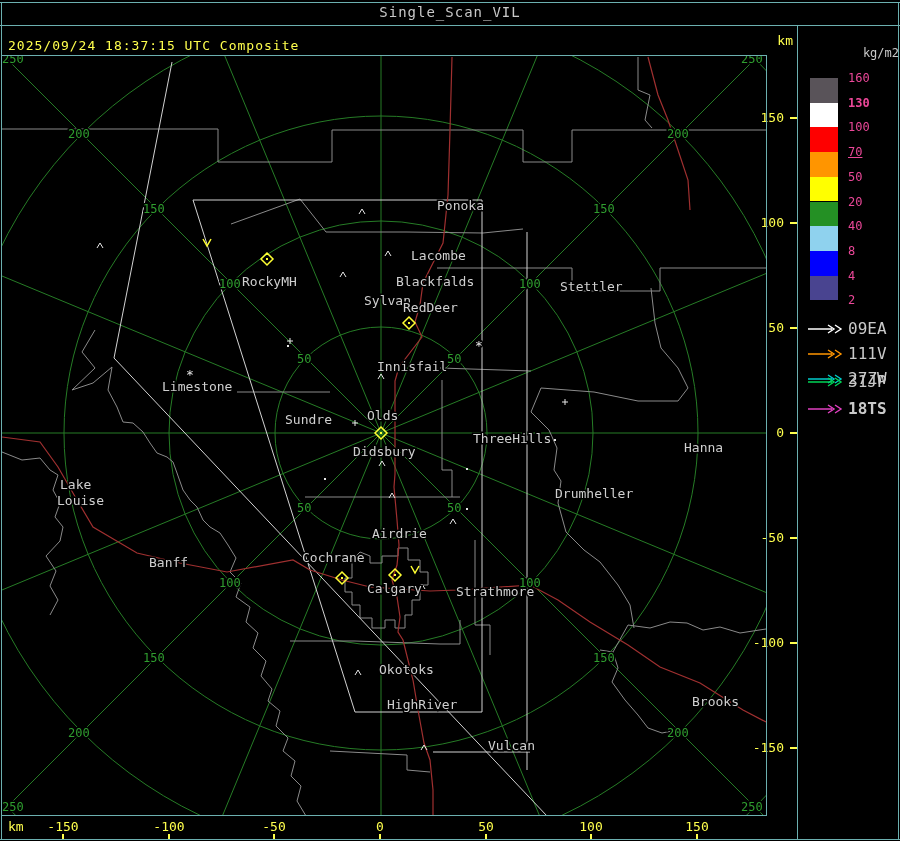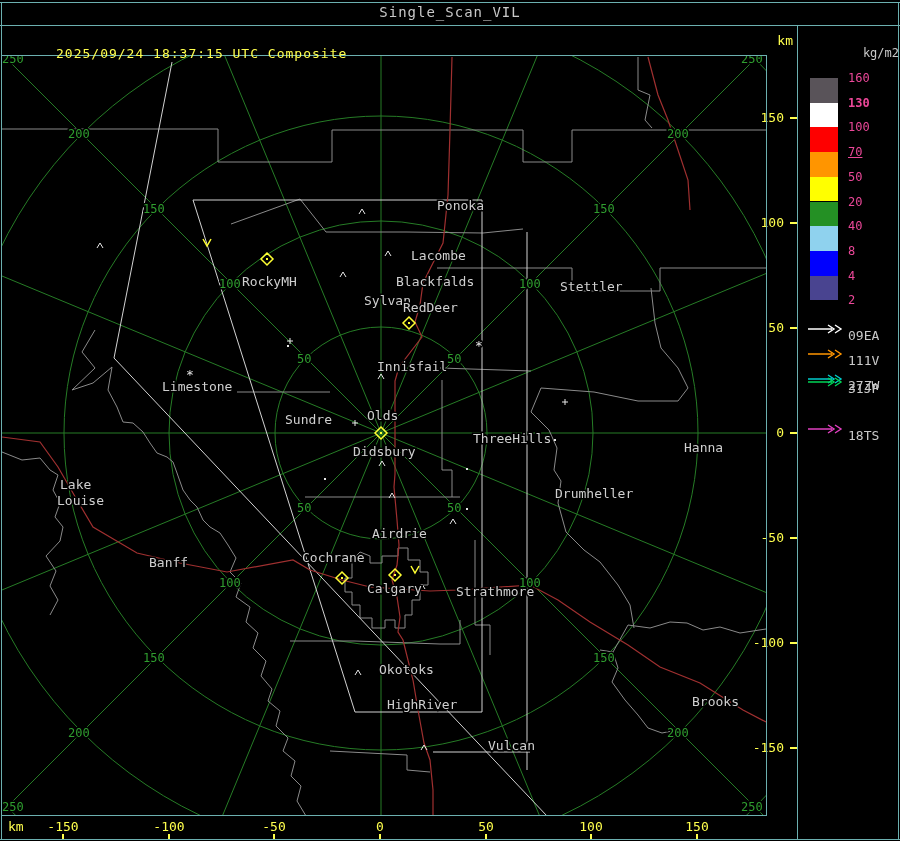--- a/index.html
+++ b/index.html
@@ -1,31 +1,31 @@
 <!DOCTYPE html>
 <html><head>
 <meta charset="utf-8">
 <style>
   html,body{margin:0;padding:0;background:#000;}
   body{width:900px;height:841px;position:relative;overflow:hidden;
        font-family:"DejaVu Sans Mono","Liberation Mono",monospace;}
   #scene{position:absolute;left:0;top:0;}
   #titlebar{position:absolute;left:0;top:2px;width:900px;height:21px;
             text-align:center;color:#c9c9c9;font-size:14px;line-height:21px;letter-spacing:1px;}
-  #timestamp{position:absolute;left:8px;top:46px;color:#ffff4d;font-size:13px;letter-spacing:1px;margin-left:48px;}
+  #timestamp{position:absolute;left:8px;top:38px;color:#ffff4d;font-size:13px;letter-spacing:1px;}
   #km-top{position:absolute;left:750px;width:43px;top:33px;text-align:right;color:#ffff4d;font-size:13px;}
   #legend-panel{position:absolute;left:798px;top:26px;width:101px;height:814px;}
   #legend-unit{position:absolute;left:0;top:20px;width:100%;text-align:right;
                color:#c9c9c9;font-size:12px;}
   .scale-box{position:absolute;left:12px;width:28px;}
   .scale-label{position:absolute;left:50px;height:14px;line-height:14px;
                color:#ec4899;font-size:12px;}
   .radar-row{position:absolute;left:0;height:16px;}
   .radar-arrow{position:absolute;left:10px;top:3px;}
-  .radar-id{position:absolute;left:50px;top:0;color:#c9c9c9;font-size:13px;line-height:16px;margin-top:7px;}
+  .radar-id{position:absolute;left:50px;top:0;color:#c9c9c9;font-size:16px;line-height:16px;}
   text{font-family:"DejaVu Sans Mono","Liberation Mono",monospace;}
 </style>
 </head>
 <body>
 
 <svg id="scene" width="900" height="841">
     <defs>
       <clipPath id="mapclip">
         <rect x="2" y="55" width="764" height="761"></rect>
       </clipPath>
@@ -246,19 +246,19 @@
         <path d="M0,5 H24 M20,1 L26,5 L20,9 M27,1 L33,5 L27,9" stroke="#00cccc" fill="none" stroke-width="1.4"></path>
       </svg>
       <div class="radar-id">27ZW</div>
     </div>
     <div class="radar-row" style="top: 348px; width: 100px;">
       <svg width="36" height="10" class="radar-arrow">
         <path d="M0,5 H24 M20,1 L26,5 L20,9 M27,1 L33,5 L27,9" stroke="#00d455" fill="none" stroke-width="1.4"></path>
       </svg>
       <div class="radar-id">31JP</div>
     </div>
-    <div class="radar-row" style="top: 395px; width: 100px;">
+    <div class="radar-row" style="top: 375px; width: 100px; font-weight: bold;">
       <svg width="36" height="10" class="radar-arrow">
         <path d="M0,5 H24 M20,1 L26,5 L20,9 M27,1 L33,5 L27,9" stroke="#e040c0" fill="none" stroke-width="1.4"></path>
       </svg>
       <div class="radar-id">18TS</div>
     </div>
   </div>
 
 </body></html>

